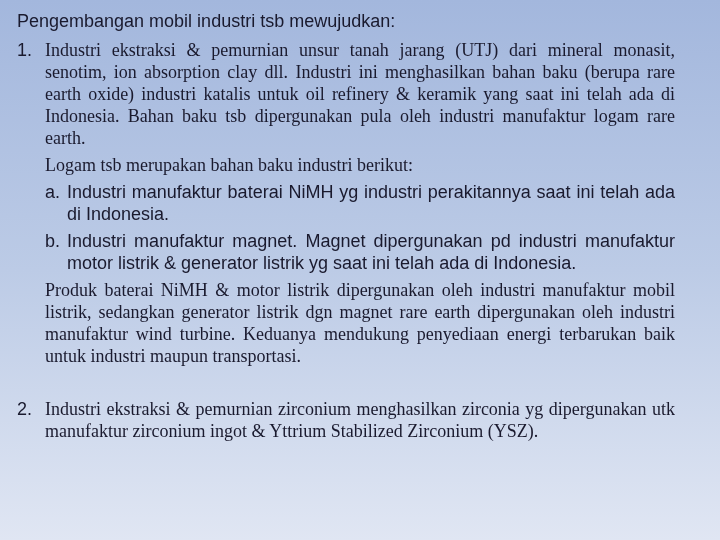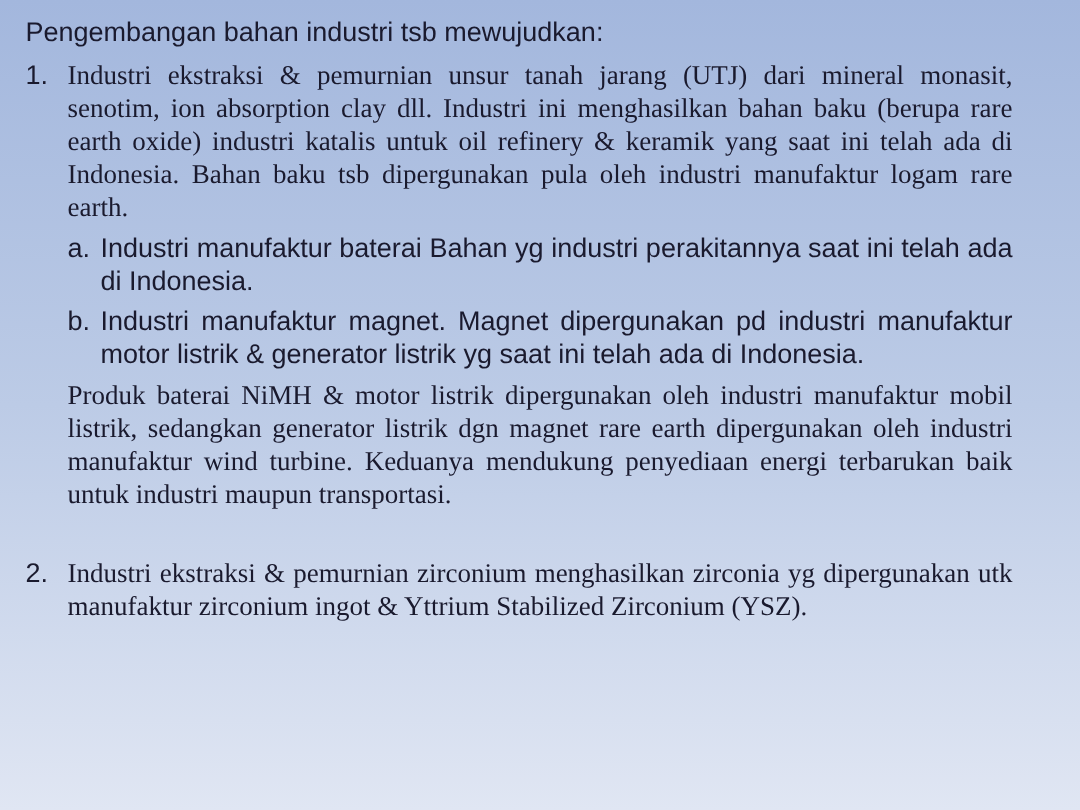--- a/index.html
+++ b/index.html
@@ -59,30 +59,31 @@
     min-width: 0;
     text-align: justify;
     text-justify: inter-word;
   }
 </style>
 </head>
 <body>
 
 <div class="slide">
 
-  <div class="title">Pengembangan bahan industri tsb mewujudkan:</div>
+  <div class="title">Pengembangan mobil industri tsb mewujudkan:</div>
 
   <div class="num-item">
     <span class="num">1.</span>
     <div class="content">
       <p class="para">Industri ekstraksi &amp; pemurnian unsur tanah jarang (UTJ) dari mineral monasit, senotim, ion absorption clay dll. Industri ini menghasilkan bahan baku (berupa rare earth oxide) industri katalis untuk oil refinery &amp; keramik yang saat ini telah ada di Indonesia. Bahan baku tsb dipergunakan pula oleh industri manufaktur logam rare earth.</p>
+      <p class="para plain">Logam tsb merupakan bahan baku industri berikut:</p>
 
       <div class="sub-item">
         <span class="sub-letter">a.</span>
-        <div class="sub-text">Industri manufaktur baterai Bahan yg industri perakitannya saat ini telah ada di Indonesia.</div>
+        <div class="sub-text">Industri manufaktur baterai NiMH yg industri perakitannya saat ini telah ada di Indonesia.</div>
       </div>
 
       <div class="sub-item">
         <span class="sub-letter">b.</span>
         <div class="sub-text">Industri manufaktur magnet. Magnet dipergunakan pd industri manufaktur motor listrik &amp; generator listrik yg saat ini telah ada di Indonesia.</div>
       </div>
 
       <p class="para">Produk baterai NiMH &amp; motor listrik dipergunakan oleh industri manufaktur mobil listrik, sedangkan generator listrik dgn magnet rare earth dipergunakan oleh industri manufaktur wind turbine. Keduanya mendukung penyediaan energi terbarukan baik untuk industri maupun transportasi.</p>
     </div>
   </div>

